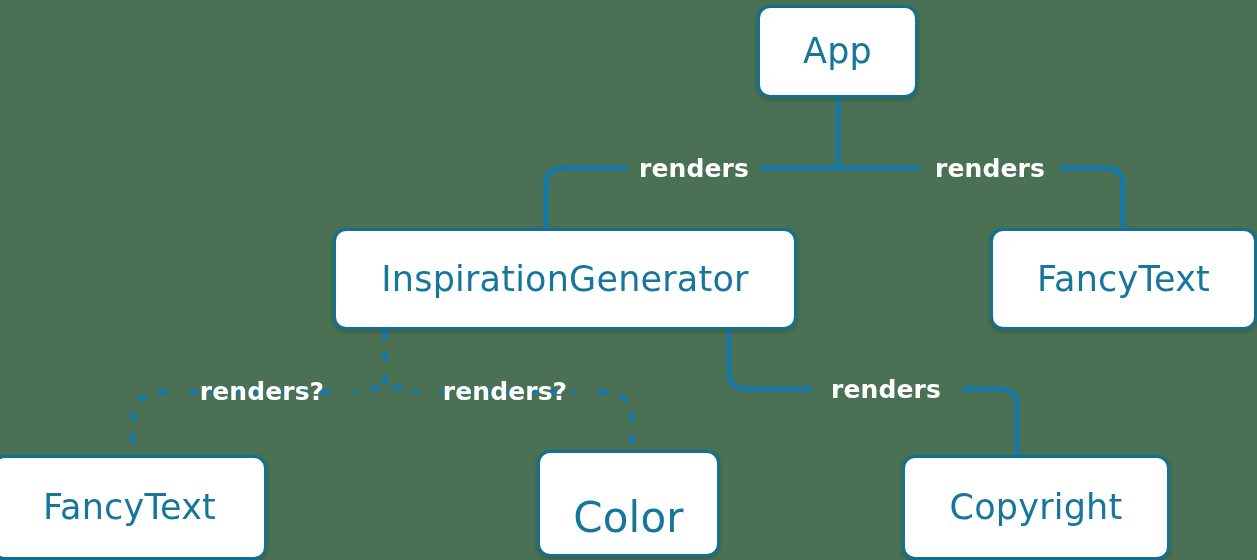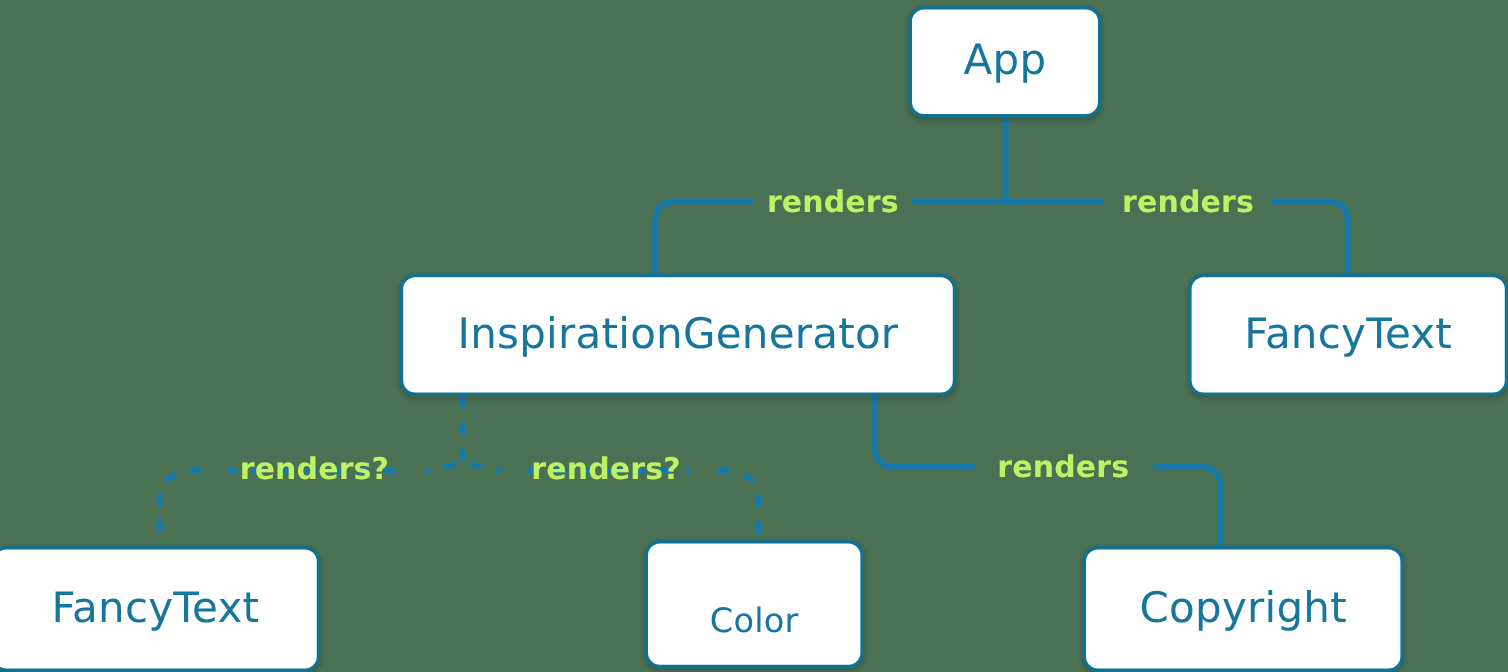--- a/index.html
+++ b/index.html
@@ -40,26 +40,26 @@
   }
   .node-label {
     color: #16769c;
     font-size: 35px;
     font-weight: 400;
     letter-spacing: 0.2px;
     white-space: nowrap;
     line-height: 1;
   }
   .node-small .node-label {
-    font-size: 28px;
+    font-size: 42px;
     margin-top: 28px;
   }
   .edge-label {
     position: absolute;
-    color: #bef264;
+    color: #ffffff;
     font-size: 25px;
     font-weight: 600;
     white-space: nowrap;
     line-height: 1;
     transform: translate(-50%, -50%);
     z-index: 2;
     letter-spacing: 0.1px;
   }
 </style>
 </head>

